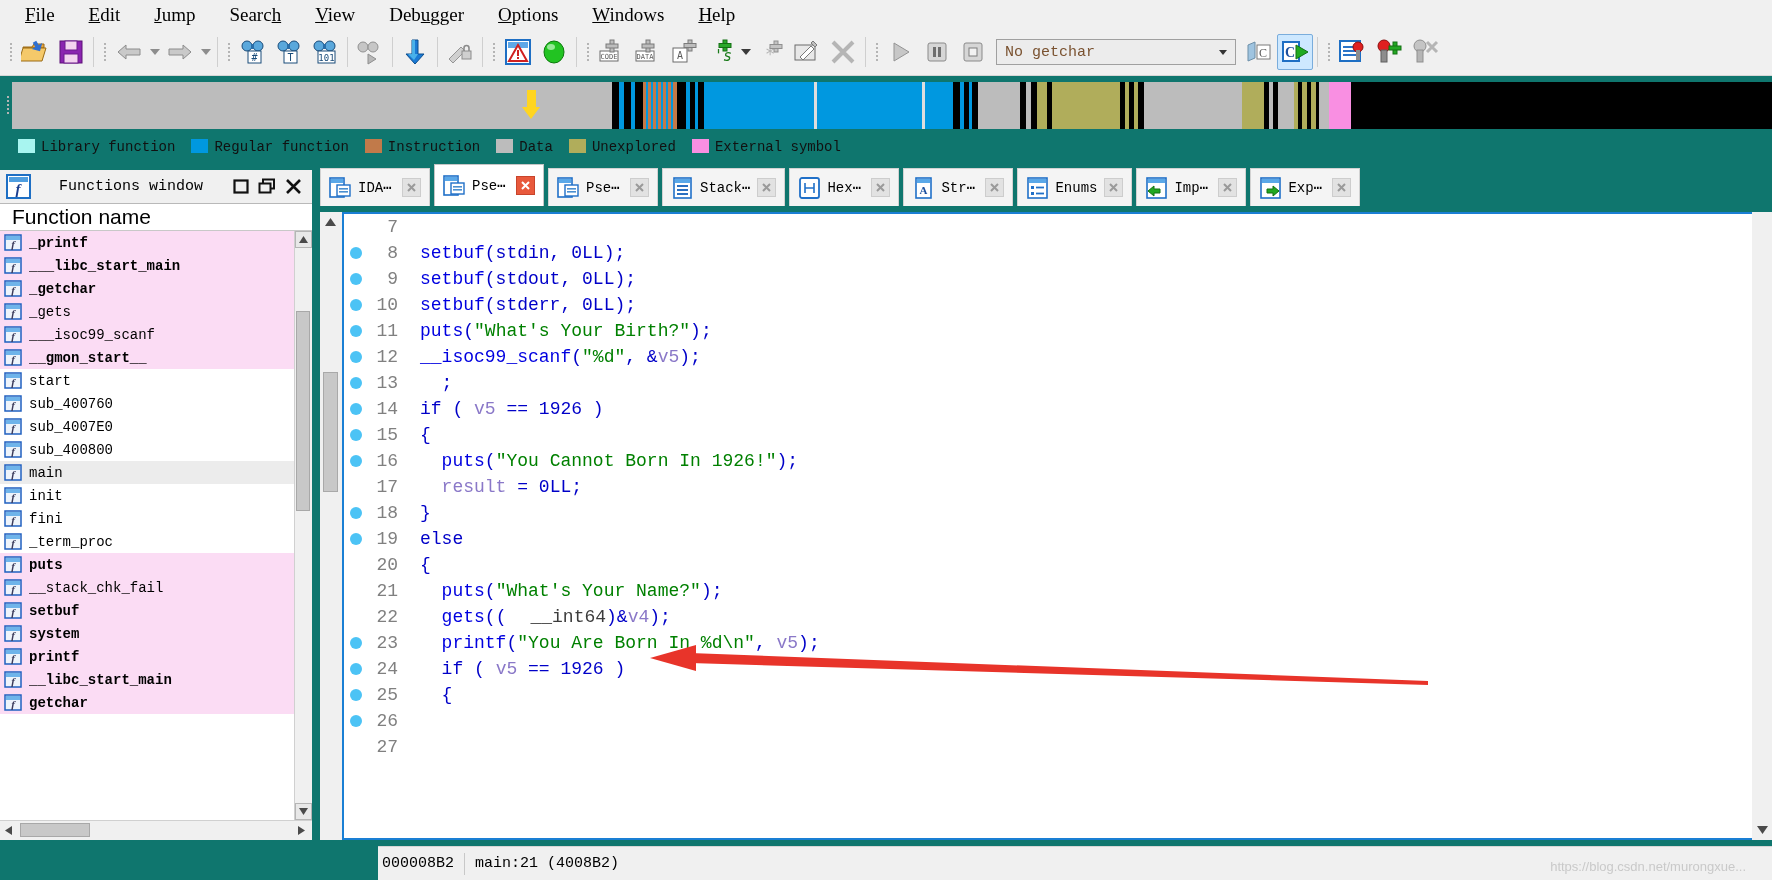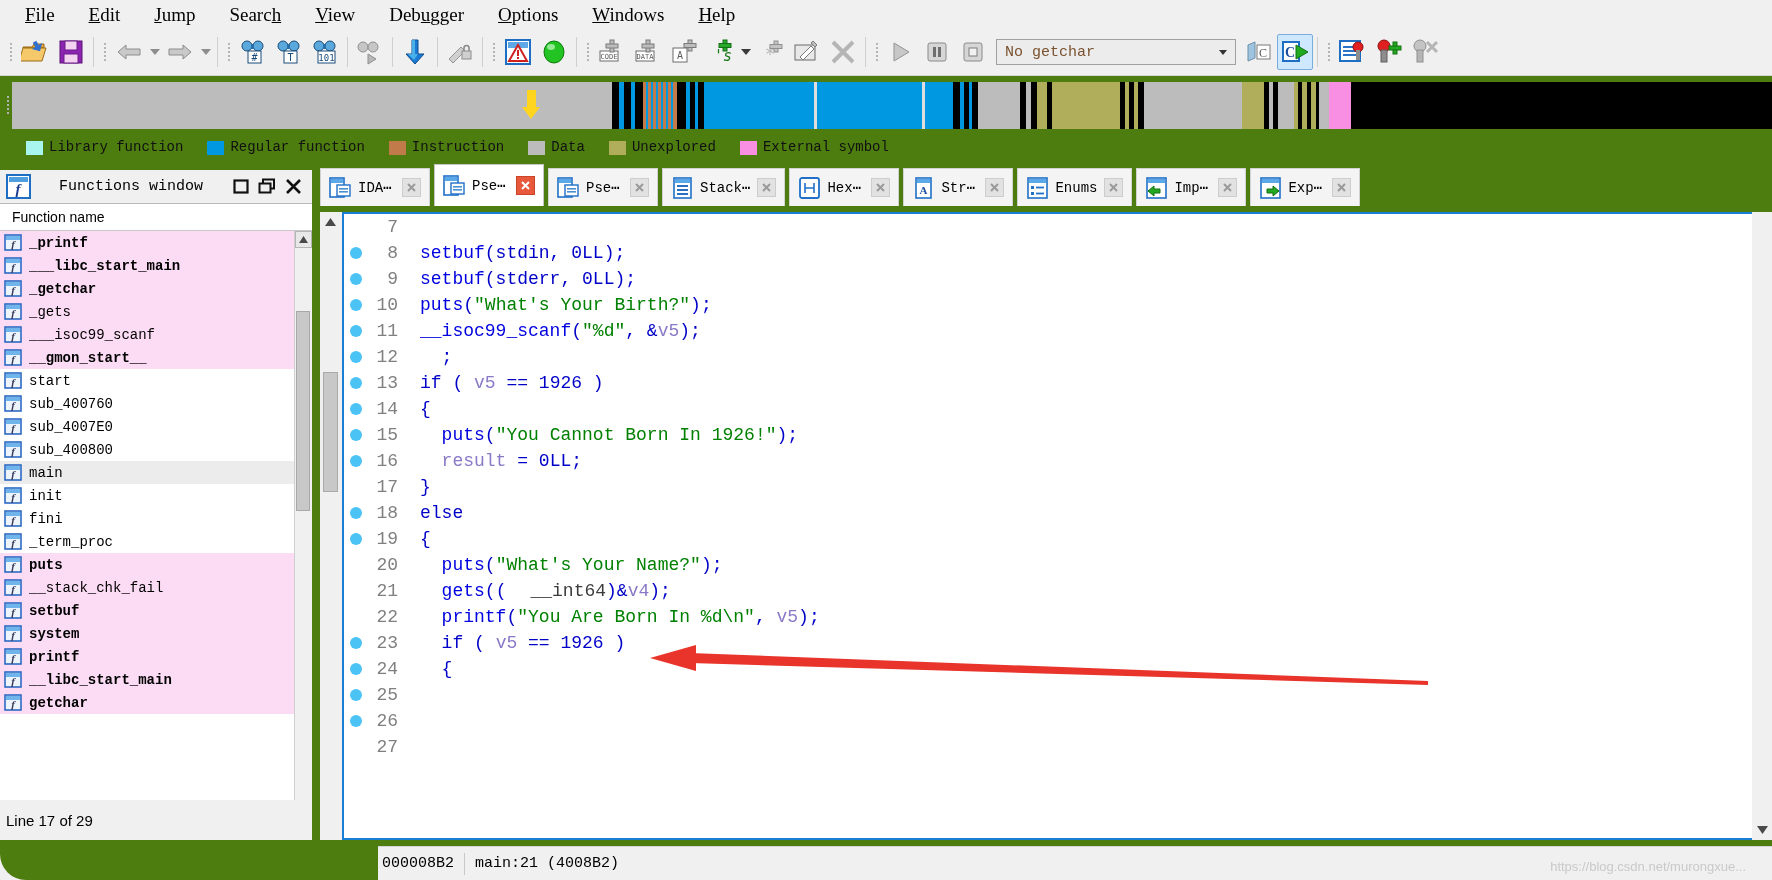--- a/index.html
+++ b/index.html
@@ -4,21 +4,21 @@
 <title>IDA Pro — Pseudocode</title>
 <style>
   html,body{margin:0;padding:0;}
   body{
     width:1772px;height:880px;overflow:hidden;
     background:#f0f0f0;
     font-family:"Liberation Sans",sans-serif;
     font-size:13px;color:#000;
     -webkit-font-smoothing:none;
   }
-  .app{position:relative;width:1772px;height:880px;background:#4d7c0f;border-radius:26px;}
+  .app{position:relative;width:1772px;height:880px;background:#0f766e;}
 
   
   .menubar{height:29px;display:flex;align-items:center;padding-left:8px;background:#f0f0f0;}
   .menu-item{
     font-family:"Liberation Serif",serif;font-size:19px;color:#000;
     padding:2px 17px;cursor:default;white-space:nowrap;
   }
   .menu-item u{text-decoration:underline;}
 
   
@@ -57,34 +57,34 @@
   .navarrow{position:absolute;top:8px;width:0;height:0;}
   .navarrow .stem{position:absolute;left:-4px;top:0;width:9px;height:18px;background:#ffd520;}
   .navarrow .head{position:absolute;left:-9px;top:17px;width:0;height:0;
      border-left:9px solid transparent;border-right:9px solid transparent;border-top:12px solid #ffd520;}
   .navmark{width:10px;height:47px;position:relative;}
   .navmark .t{position:absolute;left:2px;top:5px;width:4px;height:5px;background:#6f6f6f;}
   .navmark .b{position:absolute;left:2px;top:36px;width:4px;height:5px;background:#6f6f6f;}
 
   
   .legend{height:26px;display:flex;align-items:center;padding-left:18px;}
-  .leg{display:flex;align-items:flex-end;margin-right:16px;margin-left:8px;}
+  .leg{display:flex;align-items:flex-start;margin-right:16px;}
   .leg .sw{width:17px;height:14px;margin-right:6px;}
   .leg span{font-family:"Liberation Mono",monospace;font-size:14px;color:#111;}
 
   
   .fnpanel{position:absolute;left:0;top:170px;width:312px;height:670px;
      background:#f0f0f0;display:flex;flex-direction:column;}
   .fnhead{height:33px;display:flex;align-items:center;padding:0 6px;box-sizing:border-box;}
   .fnhead .title{font-family:"Liberation Mono",monospace;font-size:15px;margin-left:28px;flex:1;}
   .fnhead .wbtn{width:26px;height:24px;display:flex;align-items:center;justify-content:center;}
   .fnicon{width:25px;height:25px;position:relative;}
   .fnlisthead{height:28px;background:#fff;border-top:1px solid #b9b9b9;border-bottom:1px solid #c8c8c8;
      display:flex;align-items:center;padding-left:12px;box-sizing:border-box;}
-  .fnlisthead span{font-size:14px;}
+  .fnlisthead span{font-size:21px;}
   .fnlistwrap{flex:1;display:flex;overflow:hidden;background:#fff;position:relative;}
   .fnlist{flex:1;overflow:hidden;background:#fff;}
   .fnrow{height:23px;display:flex;align-items:center;padding-left:4px;box-sizing:border-box;}
   .fnrow.pink{background:#fbdcf4;}
   .fnrow.sel{background:#ececec;}
   .fnrow .ic{width:18px;height:17px;margin-right:7px;flex:none;}
   .fnrow .nm{font-family:"Liberation Mono",monospace;font-size:14px;white-space:nowrap;}
   .fnrow .nm.bold{font-weight:bold;}
   .vscroll{width:17px;background:#f0f0f0;border-left:1px solid #d0d0d0;position:relative;}
   .vscroll .up,.vscroll .dn{position:absolute;left:0;width:17px;height:17px;background:#e8e8e8;
@@ -780,23 +780,20 @@
           </svg>
       </span>
       <div class="thumb"></div>
       <span class="rgt" style="position:absolute;right:2px;">
         <svg width="7" height="9" viewBox="0 0 7 9">
             <path d="M7 4.5 L0 0 L0 9z" fill="#4a4a4a"></path>
           </svg>
       </span>
     </div>
 
-    <div class="statusbar">
-      <span>Line 17 of 29</span>
-    </div>
   </div>
 
   <div class="tabstrip" id="tabstrip">
       <div class="tab">
         <span class="ti"><svg width="23" height="22" viewBox="0 0 23 22">
             <rect x="1" y="1" width="14" height="19" fill="#fff" stroke="#2070c8" stroke-width="1.6"></rect>
             <rect x="2" y="2" width="12" height="4" fill="#5aa8e8"></rect>
             <rect x="8" y="8" width="13" height="11" fill="#fff" stroke="#2070c8" stroke-width="1.4"></rect>
             <rect x="10" y="11" width="9" height="1.6" fill="#4a8fd0"></rect>
             <rect x="10" y="14" width="9" height="1.6" fill="#4a8fd0"></rect>
@@ -1020,20 +1017,23 @@
           </div>
         </div>
       <div class="codelines" id="codelines">
           <div class="cline">
             <span class="ctext"><span class="k-plain"></span></span>
           </div>
           <div class="cline">
             <span class="ctext"><span class="k-call">setbuf</span><span class="k-punc">(stdin, 0LL);</span></span>
           </div>
           <div class="cline">
+            <span class="ctext"><span class="k-call">setbuf</span><span class="k-punc">(stdout, 0LL);</span></span>
+          </div>
+          <div class="cline">
             <span class="ctext"><span class="k-call">setbuf</span><span class="k-punc">(stderr, 0LL);</span></span>
           </div>
           <div class="cline">
             <span class="ctext"><span class="k-call">puts</span><span class="k-punc">(</span><span class="k-str">"What's Your Birth?"</span><span class="k-punc">);</span></span>
           </div>
           <div class="cline">
             <span class="ctext"><span class="k-call">__isoc99_scanf</span><span class="k-punc">(</span><span class="k-str">"%d"</span><span class="k-punc">, &amp;</span><span class="k-var">v5</span><span class="k-punc">);</span></span>
           </div>
           <div class="cline">
             <span class="ctext"><span class="k-punc">  ;</span></span>

